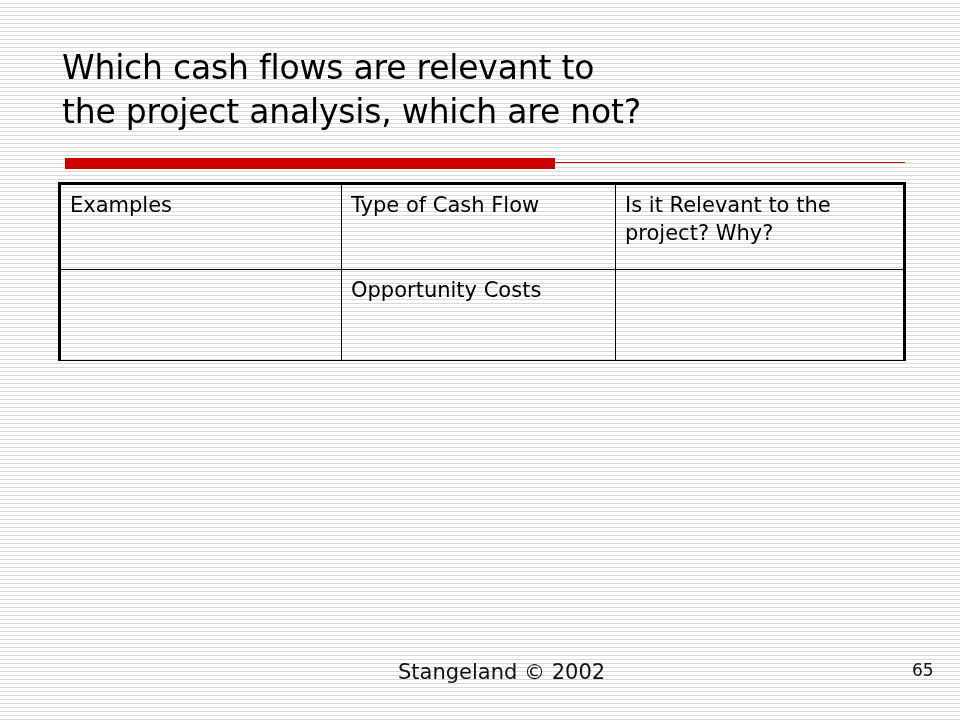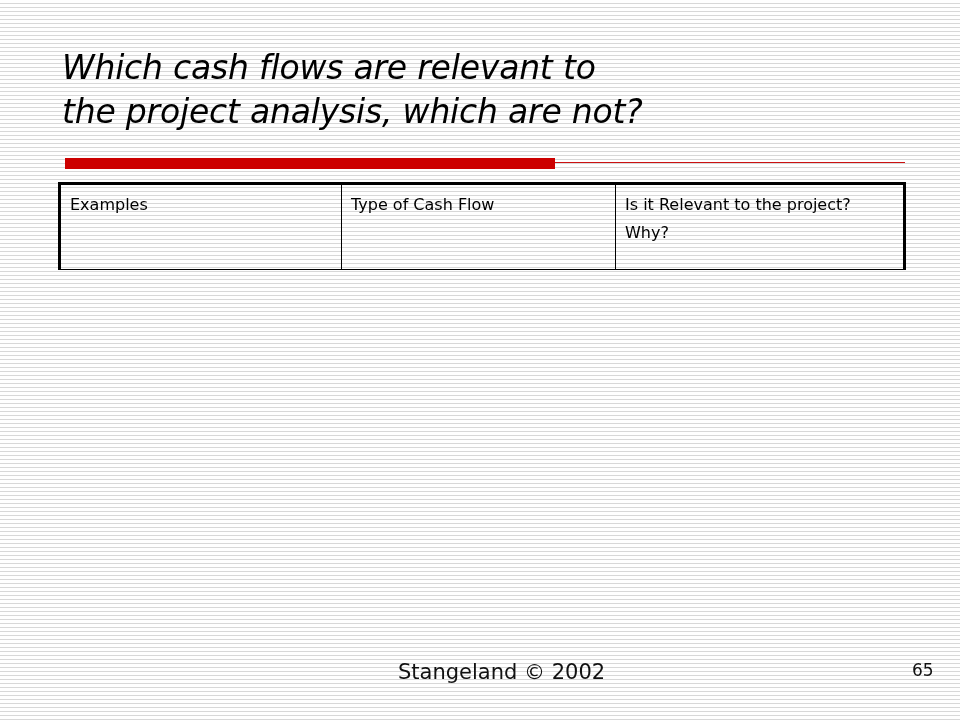--- a/index.html
+++ b/index.html
@@ -39,21 +39,20 @@
   
   #title {
     position: absolute;
     left: 62px;
     top: 46px;
     width: 860px;
     font-size: 33px;
     line-height: 44px;
     color: #000000;
     letter-spacing: -0.2px;
-    font-style: italic;
   }
   #title .tline { display: block; }
   
   #accent-bar {
     position: absolute;
     left: 65px;
     top: 158px;
     width: 490px;
     height: 11px;
     background-color: #cc0000;
@@ -77,21 +76,21 @@
     border-collapse: collapse;
     table-layout: fixed;
     background: transparent;
   }
   #content-table col.c1 { width: 282px; }
   #content-table col.c2 { width: 274px; }
   #content-table col.c3 { width: 289px; }
   #content-table td {
     vertical-align: top;
     padding: 6px 8px 6px 9px;
-    font-size: 16px;
+    font-size: 21px;
     line-height: 28px;
     color: #000000;
     border-left: 1px solid #000000;
     border-right: 1px solid #000000;
     border-top: 1px solid #000000;
     border-bottom: 1px solid #000000;
     background: transparent;
   }
   #content-table tr.row-head td { height: 72px; }
   #content-table tr.row-1 td,
@@ -142,19 +141,24 @@
       <col class="c1">
         <col class="c2">
         <col class="c3">
     </colgroup>
     <tbody>
       <tr class="row-head">
         <td class="first">Examples</td>
         <td>Type of Cash Flow</td>
         <td class="last">Is it Relevant to the project? Why?</td>
       </tr>
+      <tr class="row-2">
+        <td class="first"></td>
+        <td>Opportunity Costs</td>
+        <td class="last"></td>
+      </tr>
     </tbody>
   </table>
 
   <div id="footer-credit">Stangeland © 2002</div>
   <div id="footer-pagenum">65</div>
 
 </div>
 
 </body></html>

